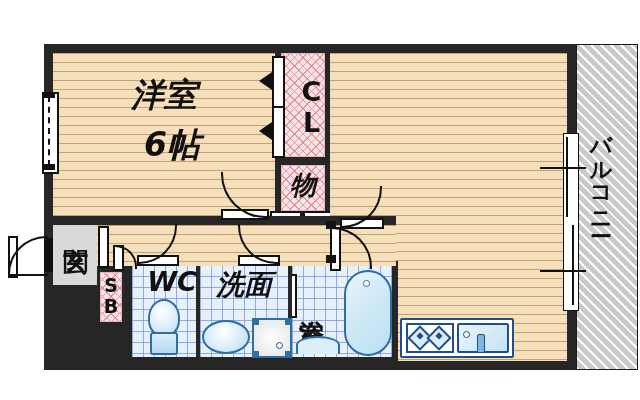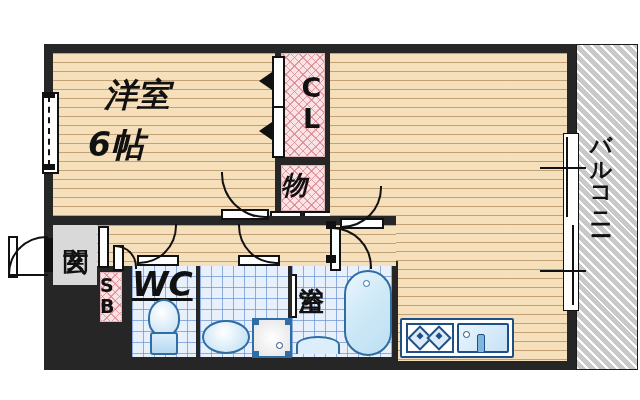--- a/index.html
+++ b/index.html
@@ -38,21 +38,21 @@
   .balcony{
     background-color:#c9c9c9;
     background-image:repeating-linear-gradient(45deg,
         #ffffff 0 2px, rgba(0,0,0,0) 2px 3px,
         #c9c9c9 3px 7px);
     border:1px solid #1b1b1b;
   }
   .lbl-v{position:absolute;color:#111;font-weight:bold;writing-mode:vertical-rl;
          text-orientation:upright;line-height:1.05;letter-spacing:1px;}
   .lbl-p{position:absolute;color:#111;font-weight:bold;font-style:italic;
-         line-height:1.05;}
+         line-height:1.05;text-align:center;}
 
   
   .swing{position:absolute;border:2px solid #111;background:transparent;}
   .leaf{position:absolute;background:#fff;border:2px solid #111;}
   .jamb{position:absolute;background:#111;}
   .win{position:absolute;background:#fff;border:2px solid #111;}
   .winline{position:absolute;border-left:2px dashed #111;}
   .slidefrm{position:absolute;background:#fff;border:1.5px solid #111;}
   .slideln{position:absolute;background:#111;}
   .tub{position:absolute;background:linear-gradient(135deg,#eaf6fd 0%,#cfe9f7 45%,#bcdff3 100%);
@@ -97,21 +97,21 @@
 
   <div class="abs wall" style="left:567px;top:44px;width:9px;height:326px;"></div>
 
   <div class="abs wall" style="left:44px;top:361px;width:532px;height:9px;"></div>
 
   <div class="abs voidblk" style="left:44px;top:216px;width:106px;height:154px;"></div>
   <div class="abs voidblk" style="left:150px;top:216px;width:246px;height:50px;"></div>
 
   <div class="abs floor" style="left:53px;top:53px;width:222px;height:163px;"></div>
   <div class="lbl-p" style="left:104px;top:78px;width:120px;font-size:33px;">洋室</div>
-  <div class="lbl-p" style="left:88px;top:128px;width:120px;font-size:33px;">6帖</div>
+  <div class="lbl-p" style="left:112px;top:128px;width:120px;font-size:33px;">6帖</div>
 
   <div class="win" style="left:42px;top:92px;width:13px;height:78px;"></div>
   <div class="winline" style="left:48px;top:96px;height:70px;"></div>
   <div class="jamb" style="left:42px;top:92px;width:13px;height:6px;"></div>
   <div class="jamb" style="left:42px;top:164px;width:13px;height:6px;"></div>
 
   <div class="abs wall" style="left:275px;top:44px;width:55px;height:174px;"></div>
   <div class="abs closet" style="left:281px;top:53px;width:44px;height:104px;"></div>
   <div class="lbl-p" style="left:281px;top:72px;width:44px;font-size:27px;font-style:normal;
               writing-mode:vertical-rl;text-orientation:upright;height:70px;">CL</div>
@@ -160,32 +160,33 @@
   <div class="tubknob" style="left:363px;top:280px;"></div>
   <div class="washsmall" style="left:296px;top:336px;width:40px;height:16px;"></div>
 
   <div class="leaf" style="left:285px;top:274px;width:8px;height:40px;"></div>
   <div class="swing" style="left:274px;top:264px;width:0;height:0;border:none;
               border-top:9px solid transparent;border-bottom:9px solid transparent;
               border-right:12px solid #111;"></div>
 
   <div class="abs wall" style="left:196px;top:261px;width:96px;height:100px;"></div>
   <div class="abs wetroom" style="left:200px;top:265px;width:88px;height:92px;"></div>
+  <div class="lbl-p" style="left:200px;top:270px;width:88px;font-size:28px;">洗面</div>
   <div class="basin" style="left:202px;top:320px;width:44px;height:30px;"></div>
   <div class="wmpan" style="left:252px;top:318px;width:36px;height:36px;">
     <span class="wmcorner" style="left:0;top:0;"></span>
     <span class="wmcorner" style="right:0;top:0;"></span>
     <span class="wmcorner" style="left:0;bottom:0;"></span>
     <span class="wmcorner" style="right:0;bottom:0;"></span>
     <span class="sinkhole" style="left:22px;top:22px;"></span>
   </div>
 
   <div class="abs wall" style="left:128px;top:261px;width:72px;height:100px;"></div>
   <div class="abs wetroom" style="left:132px;top:265px;width:64px;height:92px;"></div>
-  <div class="lbl-p" style="left:132px;top:268px;width:64px;font-size:33px;text-decoration:underline;">WC</div>
+  <div class="lbl-p" style="left:132px;top:268px;width:80px;font-size:27px;">WC</div>
   <div class="toiletbowl" style="left:148px;top:299px;width:28px;height:34px;"></div>
   <div class="toilettank" style="left:150px;top:332px;width:24px;height:19px;"></div>
 
   <div class="abs closet" style="left:100px;top:272px;width:22px;height:50px;"></div>
   <div class="lbl-p" style="left:100px;top:276px;width:22px;font-size:19px;font-style:normal;">S</div>
   <div class="lbl-p" style="left:100px;top:297px;width:22px;font-size:19px;font-style:normal;">B</div>
 
   <div class="abs genkan" style="left:53px;top:225px;width:44px;height:60px;"></div>
   <div class="lbl-v" style="left:62px;top:228px;font-size:25px;">玄関</div>
 

